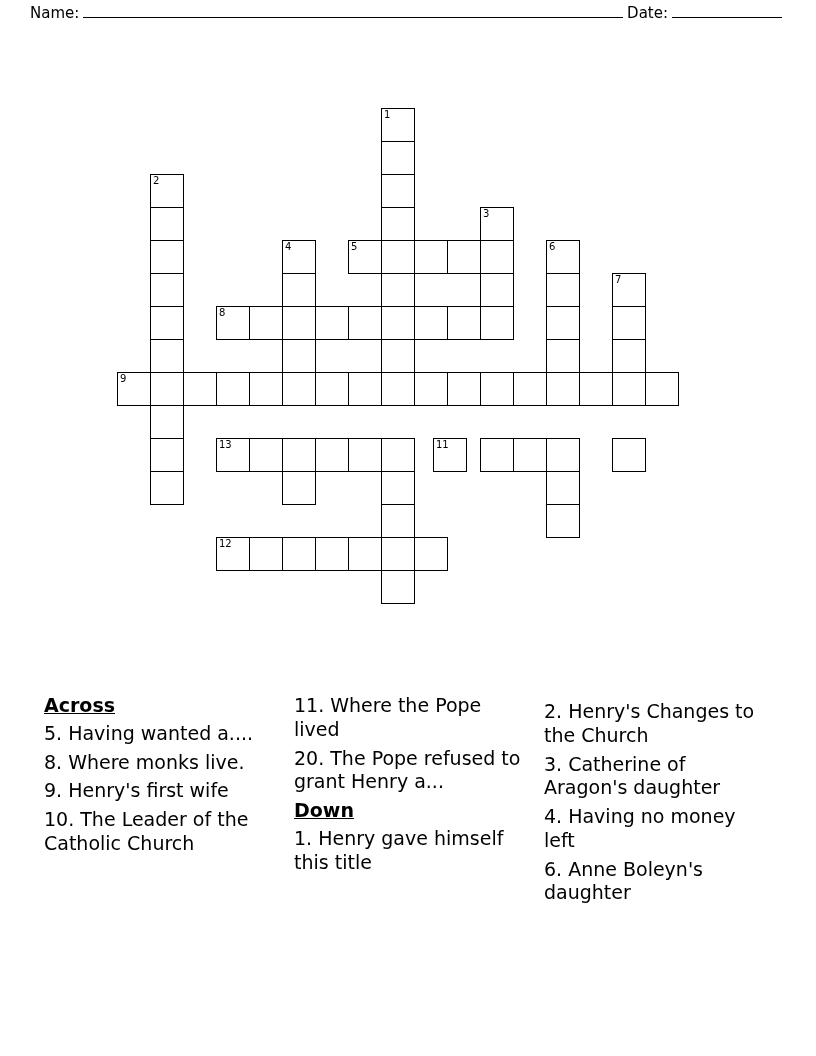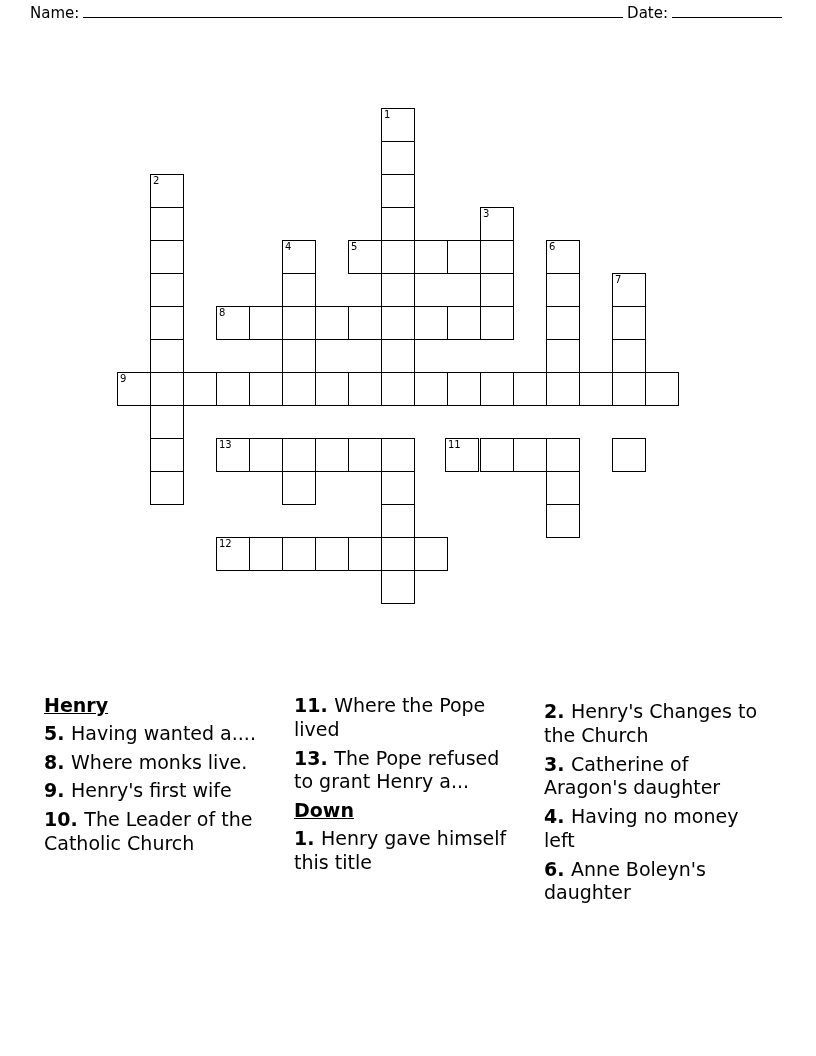--- a/index.html
+++ b/index.html
@@ -89,21 +89,21 @@
   }
   .clue-head {
     font-weight: bold;
     text-decoration: underline;
     margin-bottom: 4px;
     display: block;
   }
   .clue {
     margin-bottom: 5px;
   }
-  .clue b { font-weight: bold; }
+  .clue b { font-weight: normal; }
   .spacer-6 { height: 6px; }
 </style>
 </head>
 <body>
 
 <div class="page">
 
   <div class="header-line">
     <span class="hdr-label">Name:</span>
     <span class="hdr-rule"></span>
@@ -191,21 +191,21 @@
       <div class="cell" style="left: 612px; top: 268px;"></div>
       <div class="cell" style="left: 645px; top: 268px;"></div>
       <div class="cell" style="left: 216px; top: 334px;">
         <span class="num">13</span>
       </div>
       <div class="cell" style="left: 249px; top: 334px;"></div>
       <div class="cell" style="left: 282px; top: 334px;"></div>
       <div class="cell" style="left: 315px; top: 334px;"></div>
       <div class="cell" style="left: 348px; top: 334px;"></div>
       <div class="cell" style="left: 381px; top: 334px;"></div>
-      <div class="cell" style="left: 445px; top: 334px; text-decoration: underline;">
+      <div class="cell" style="left: 433px; top: 334px; text-decoration: underline;">
         <span class="num">11</span>
       </div>
       <div class="cell" style="left: 480px; top: 334px;"></div>
       <div class="cell" style="left: 513px; top: 334px;"></div>
       <div class="cell" style="left: 546px; top: 334px;"></div>
       <div class="cell" style="left: 612px; top: 334px;"></div>
       <div class="cell" style="left: 282px; top: 367px;"></div>
       <div class="cell" style="left: 381px; top: 367px;"></div>
       <div class="cell" style="left: 546px; top: 367px;"></div>
       <div class="cell" style="left: 381px; top: 400px;"></div>
@@ -217,29 +217,29 @@
       <div class="cell" style="left: 282px; top: 433px;"></div>
       <div class="cell" style="left: 315px; top: 433px;"></div>
       <div class="cell" style="left: 348px; top: 433px;"></div>
       <div class="cell" style="left: 381px; top: 433px;"></div>
       <div class="cell" style="left: 414px; top: 433px;"></div>
       <div class="cell" style="left: 381px; top: 466px;"></div>
     </div>
 
   <div id="clues">
     <div class="clue-col" id="col-1">
-        <span class="clue-head">Henry</span>
+        <span class="clue-head">Across</span>
         <div class="clue"><b>5. </b><span>Having wanted a....</span></div>
         <div class="clue"><b>8. </b><span>Where monks live.</span></div>
         <div class="clue"><b>9. </b><span>Henry's first wife</span></div>
         <div class="clue"><b>10. </b><span>The Leader of the Catholic Church</span></div>
       </div>
     <div class="clue-col" id="col-2">
         <div class="clue"><b>11. </b><span>Where the Pope lived</span></div>
-        <div class="clue"><b>13. </b><span>The Pope refused to grant Henry a...</span></div>
+        <div class="clue"><b>20. </b><span>The Pope refused to grant Henry a...</span></div>
         <span class="clue-head">Down</span>
         <div class="clue"><b>1. </b><span>Henry gave himself this title</span></div>
       </div>
     <div class="clue-col" id="col-3">
         <div class="spacer-6"></div>
         <div class="clue"><b>2. </b><span>Henry's Changes to the Church</span></div>
         <div class="clue"><b>3. </b><span>Catherine of Aragon's daughter</span></div>
         <div class="clue"><b>4. </b><span>Having no money left</span></div>
         <div class="clue"><b>6. </b><span>Anne Boleyn's daughter</span></div>
       </div>

